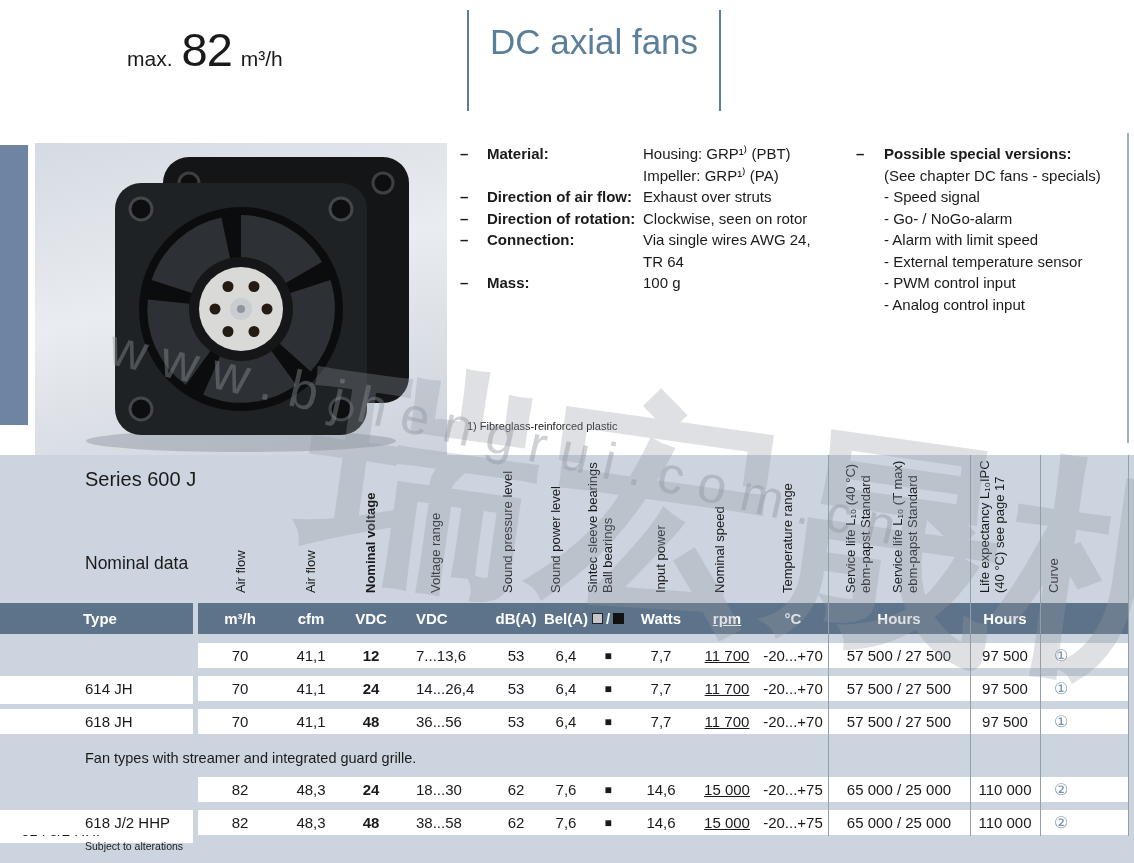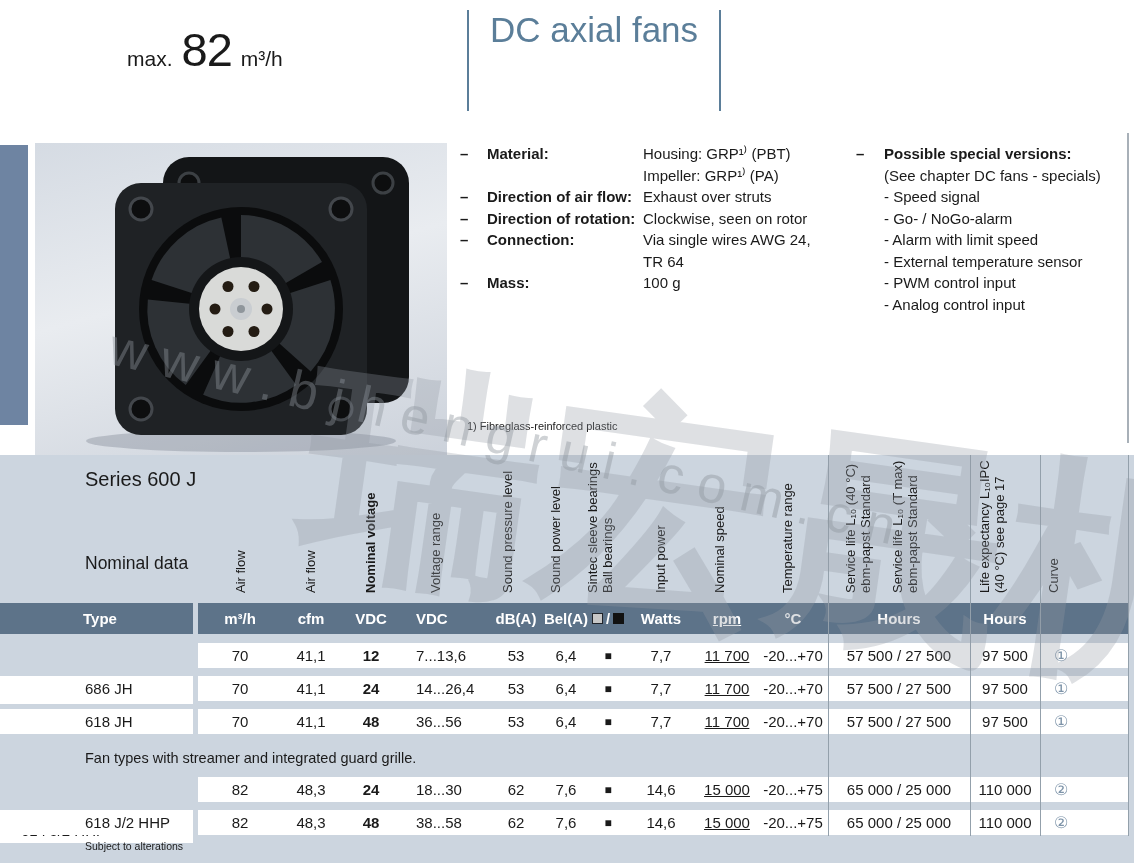--- a/index.html
+++ b/index.html
@@ -5,21 +5,21 @@
   html,body{margin:0;padding:0;background:#fff;}
   #page{position:relative;width:1134px;height:863px;background:#fff;overflow:hidden;
         font-family:"Liberation Sans",sans-serif;color:#1a1a1a;}
 
   
   .max-block{position:absolute;left:127px;top:22px;display:flex;align-items:baseline;gap:9px;}
   .max-prefix{font-size:21px;}
   .max-value{font-size:47px;letter-spacing:-1px;}
   .max-unit{font-size:21px;}
   .trule{position:absolute;top:10px;height:101px;width:2px;background:#5b7e99;}
-  .title{position:absolute;left:469px;top:10px;width:250px;text-align:center;
+  .title{position:absolute;left:469px;top:22px;width:250px;text-align:center;
          font-size:35px;color:#5b7e99;white-space:nowrap;}
   .subtitle{position:absolute;left:469px;top:80px;width:250px;display:flex;justify-content:center;
             align-items:center;gap:8px;font-size:22px;color:#5b7e99;}
   .sq-icon{width:15px;height:15px;border:2px solid #5b7e99;display:inline-block;}
 
   
   .sidebar-strip{position:absolute;left:0;top:145px;width:28px;height:280px;background:#6e84a2;}
   .photo{position:absolute;left:35px;top:143px;width:412px;height:312px;
          background:linear-gradient(165deg,#d5dbe3 0%,#e9ecf0 45%,#ccd2db 100%);}
   .right-rule{position:absolute;left:1127px;top:133px;width:2px;height:310px;background:#a8b0b8;}
@@ -258,21 +258,21 @@
     <div class="co6">6,4</div>
     <div class="co7 ballcell">■</div>
     <div class="co8">7,7</div>
     <div class="co9">11 700</div>
     <div class="co10">-20...+70</div>
     <div class="co11">57 500 / 27 500</div>
     <div class="co12">97 500</div>
     <div class="co13 curve-num">①</div>
   </div>
 
-  <div class="row-type" style="top:676px;">686 JH</div>
+  <div class="row-type" style="top:676px;">614 JH</div>
   <div class="row-data" style="top:676px;">
     <div class="co1">70</div>
     <div class="co2">41,1</div>
     <div class="co3 bold">24</div>
     <div class="co4">14...26,4</div>
     <div class="co5">53</div>
     <div class="co6">6,4</div>
     <div class="co7 ballcell">■</div>
     <div class="co8">7,7</div>
     <div class="co9">11 700</div>

